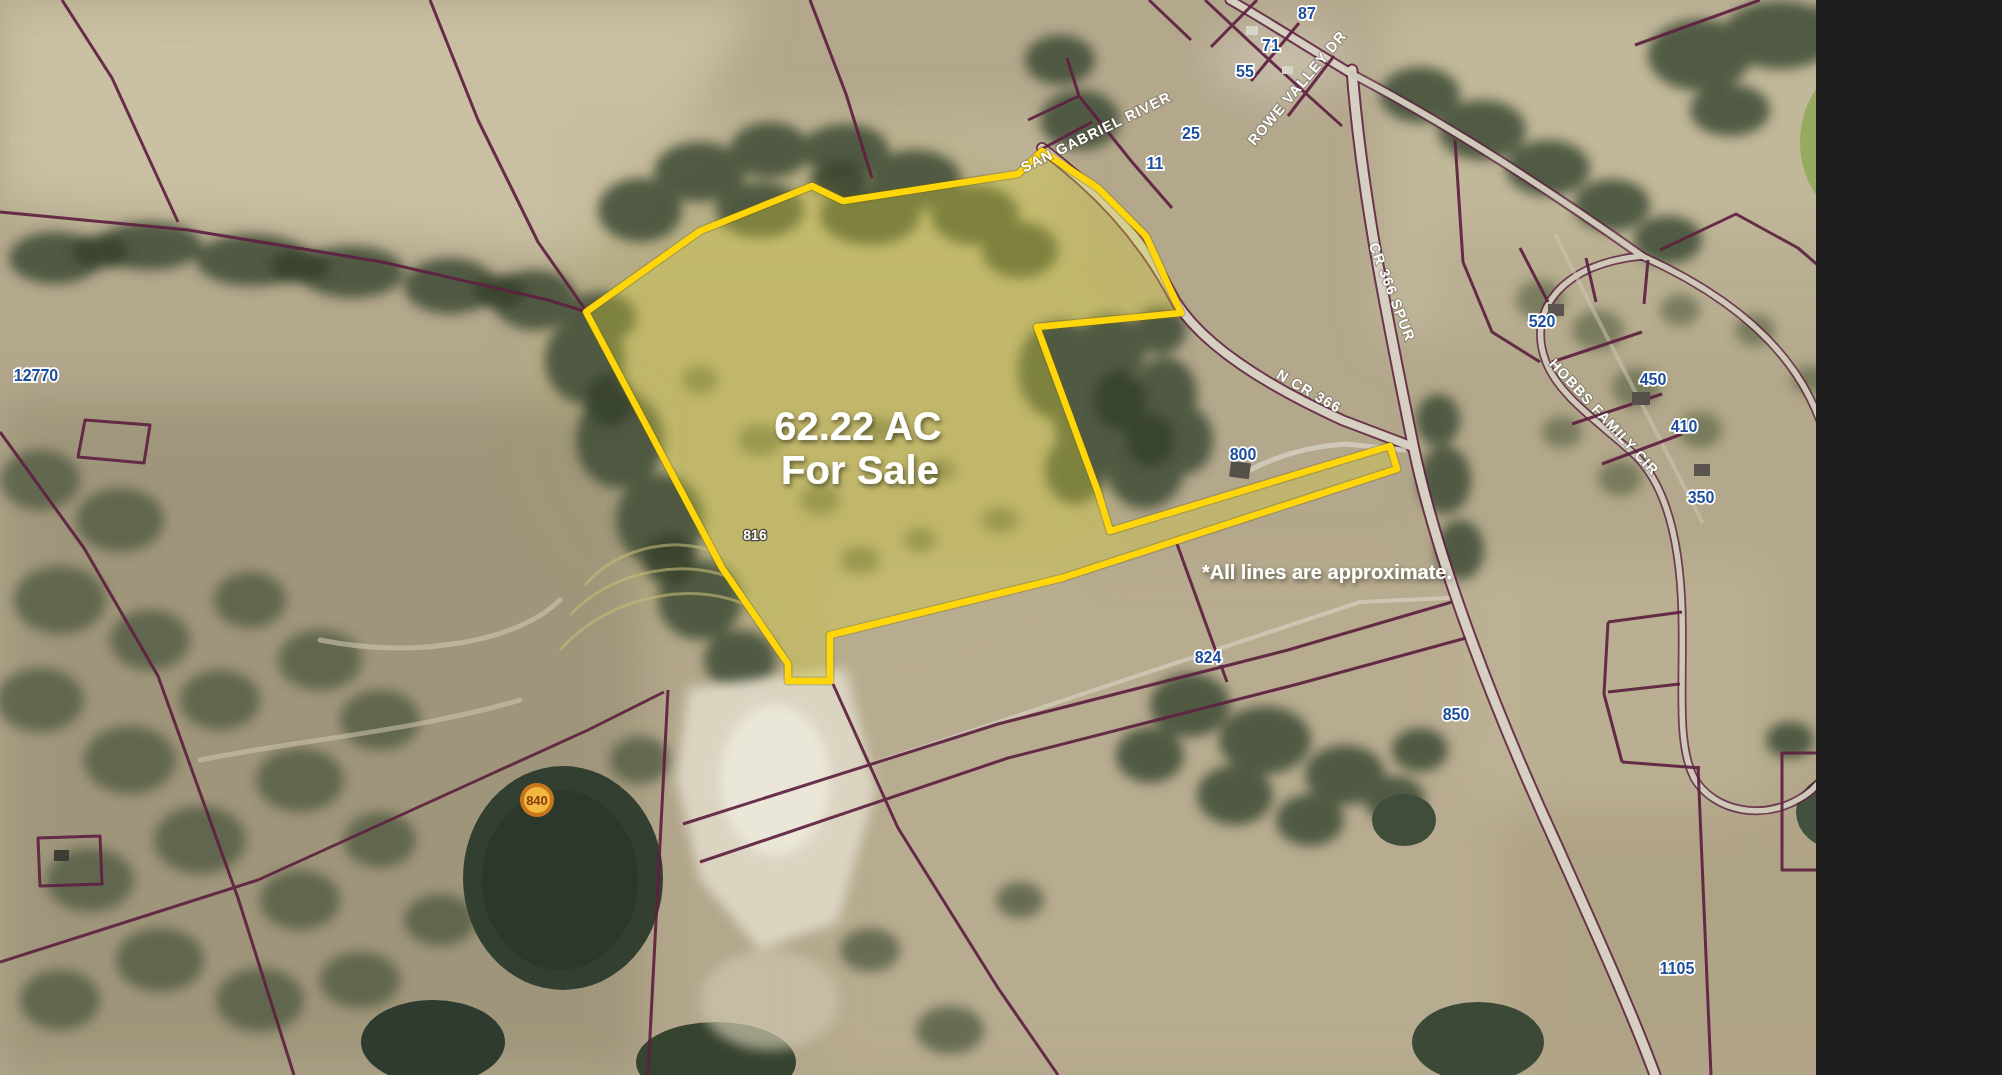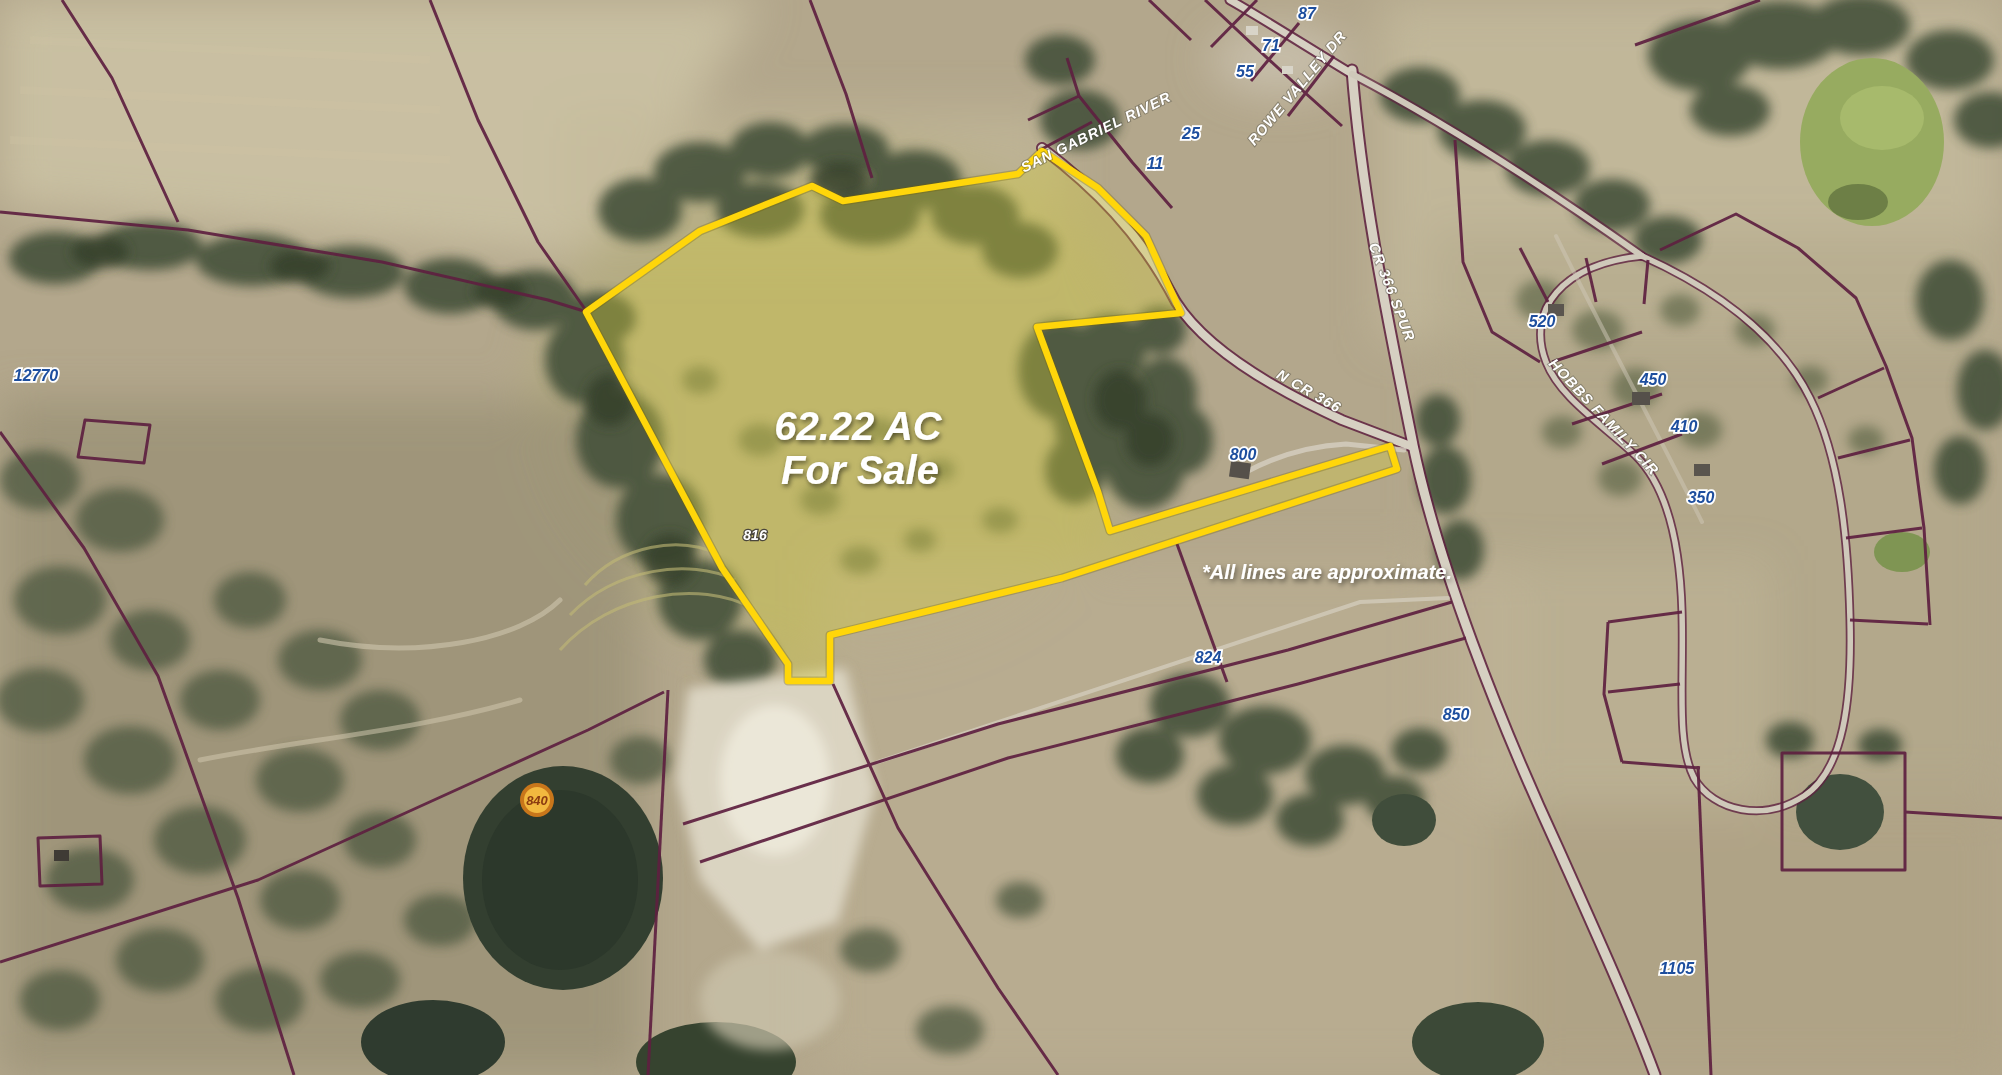--- a/index.html
+++ b/index.html
@@ -1,17 +1,17 @@
 <!DOCTYPE html>
 <html><head>
 <meta charset="utf-8">
 <style>
   html,body{margin:0;padding:0;background:#1e1e1e;}
-  .map-wrap{width:2002px;height:1075px;position:relative;overflow:hidden;
-    font-family:"Liberation Sans", sans-serif;font-style:italic;}
+  .map-wrap{width:1816px;height:1075px;position:relative;overflow:hidden;
+    font-family:"Liberation Sans", sans-serif;}
   svg{display:block;}
   text{font-family:"Liberation Sans", sans-serif;}
   .addr{font-size:16px;font-weight:bold;fill:#1D4E9E;stroke:#FFFFFF;stroke-width:3.5px;paint-order:stroke;}
   .roadlbl{font-size:14.5px;font-weight:bold;fill:#FFFFFF;stroke:#3F3F38;stroke-width:2px;stroke-opacity:.38;paint-order:stroke;letter-spacing:1px;}
   .biglbl{font-size:40px;font-weight:600;fill:#FFFFFF;}
   .disc{font-size:20px;font-weight:bold;fill:#FFFFFF;}
   .wht{font-size:14px;font-weight:bold;fill:#FFFFFF;stroke:#4a463c;stroke-width:2.5px;paint-order:stroke;}
 </style>
 </head>
 <body>

